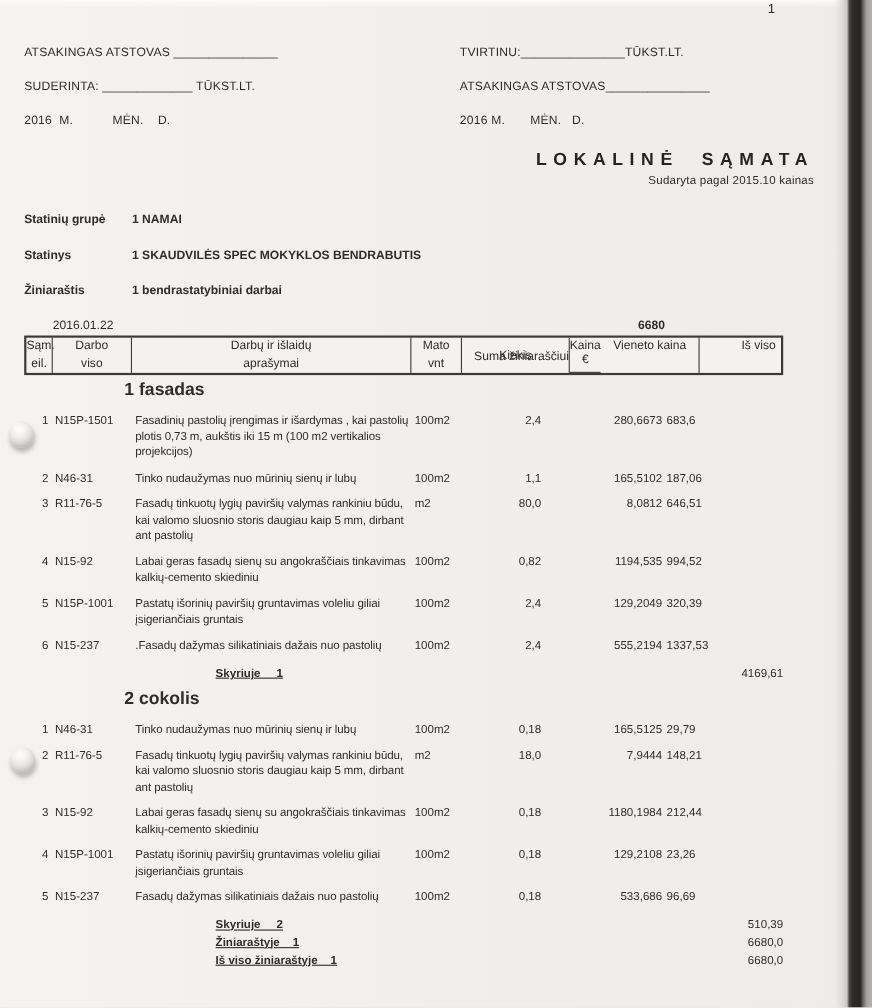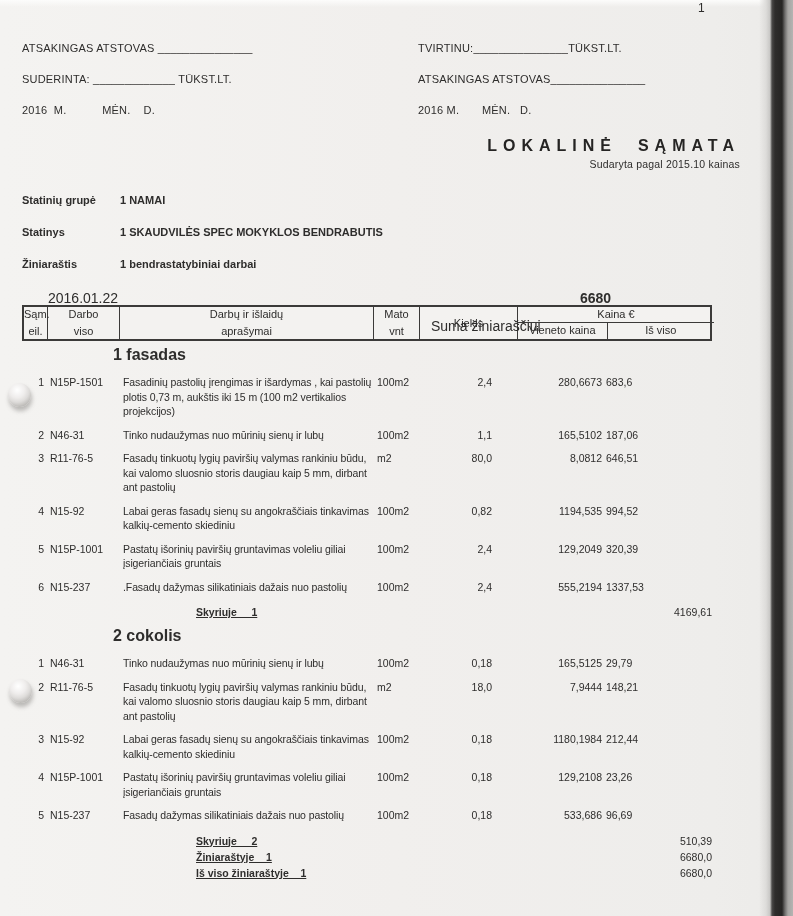--- a/index.html
+++ b/index.html
@@ -46,38 +46,38 @@
   .doc-title { font-size:16px; font-weight:bold; letter-spacing:6px; white-space:pre; color:#252423; }
   .doc-subtitle { font-size:10.5px; margin-top:3px; letter-spacing:0.2px; }
 
   
   .meta { margin-top:24px; }
   .meta-row { display:flex; margin-bottom:20px; font-size:11px; font-weight:bold; }
   .meta-label { width:98px; flex:none; }
   .meta-value { white-space:pre; }
 
   
-  .pretable { position:relative; height:15px; margin-top:4px; font-size:14px; }
+  .pretable { position:relative; height:15px; margin-top:4px; font-size:11px; }
   .pt-date { position:absolute; left:26px; }
   .pt-suma { position:absolute; left:409px; font-weight:normal;margin-top:28px; }
   .pt-suma-val { position:absolute; left:558px; font-weight:bold; }
 
   
   .thead {
     display:grid;
     grid-template-columns:24px 72px 254px 46px 98px 89px 107px;
     grid-auto-rows:auto;
     border:2px solid #3b3a39;
     background:#f3f2f0;
     font-size:11px; line-height:13px;
   }
   .th { text-align:center; border-right:1.5px solid #3b3a39; padding:1px 0; display:flex; flex-direction:column; justify-content:space-between; min-height:30px; }
   .th .l2 { margin-top:2px; }
   .th.center-one { justify-content:center; }
-  .kaina-group { grid-column:6 / 8; display:flex; flex-direction:column; border-right:none; }
+  .kaina-group { grid-column:6 / 8; display:flex; flex-direction:row; border-right:none; }
   .kaina-top { text-align:center; border-bottom:1.5px solid #3b3a39; padding:1px 0; }
   .kaina-sub { display:flex; flex:1; }
   .kaina-sub .sub1 { width:89px; border-right:1.5px solid #3b3a39; text-align:center; padding:1px 0; }
   .kaina-sub .sub2 { width:107px; text-align:center; padding:1px 0; }
 
   
   .tbody { font-size:10.5px; }
   .section-title { font-weight:bold; font-size:16px; margin:5px 0 11px 91px; }
   .t-row {
     display:grid;

